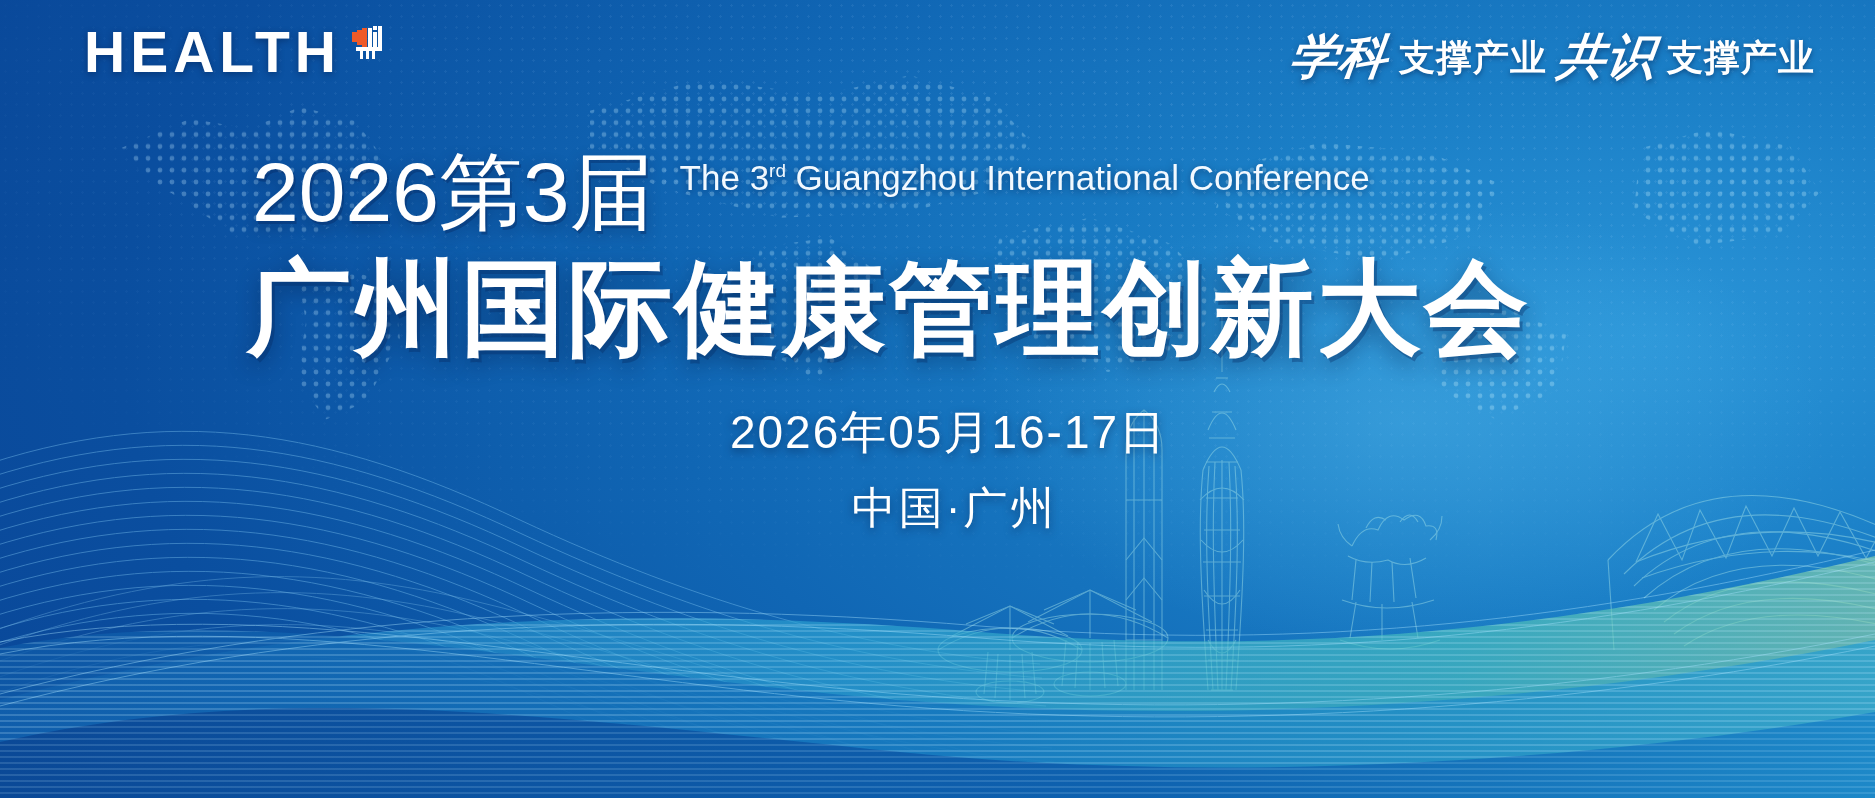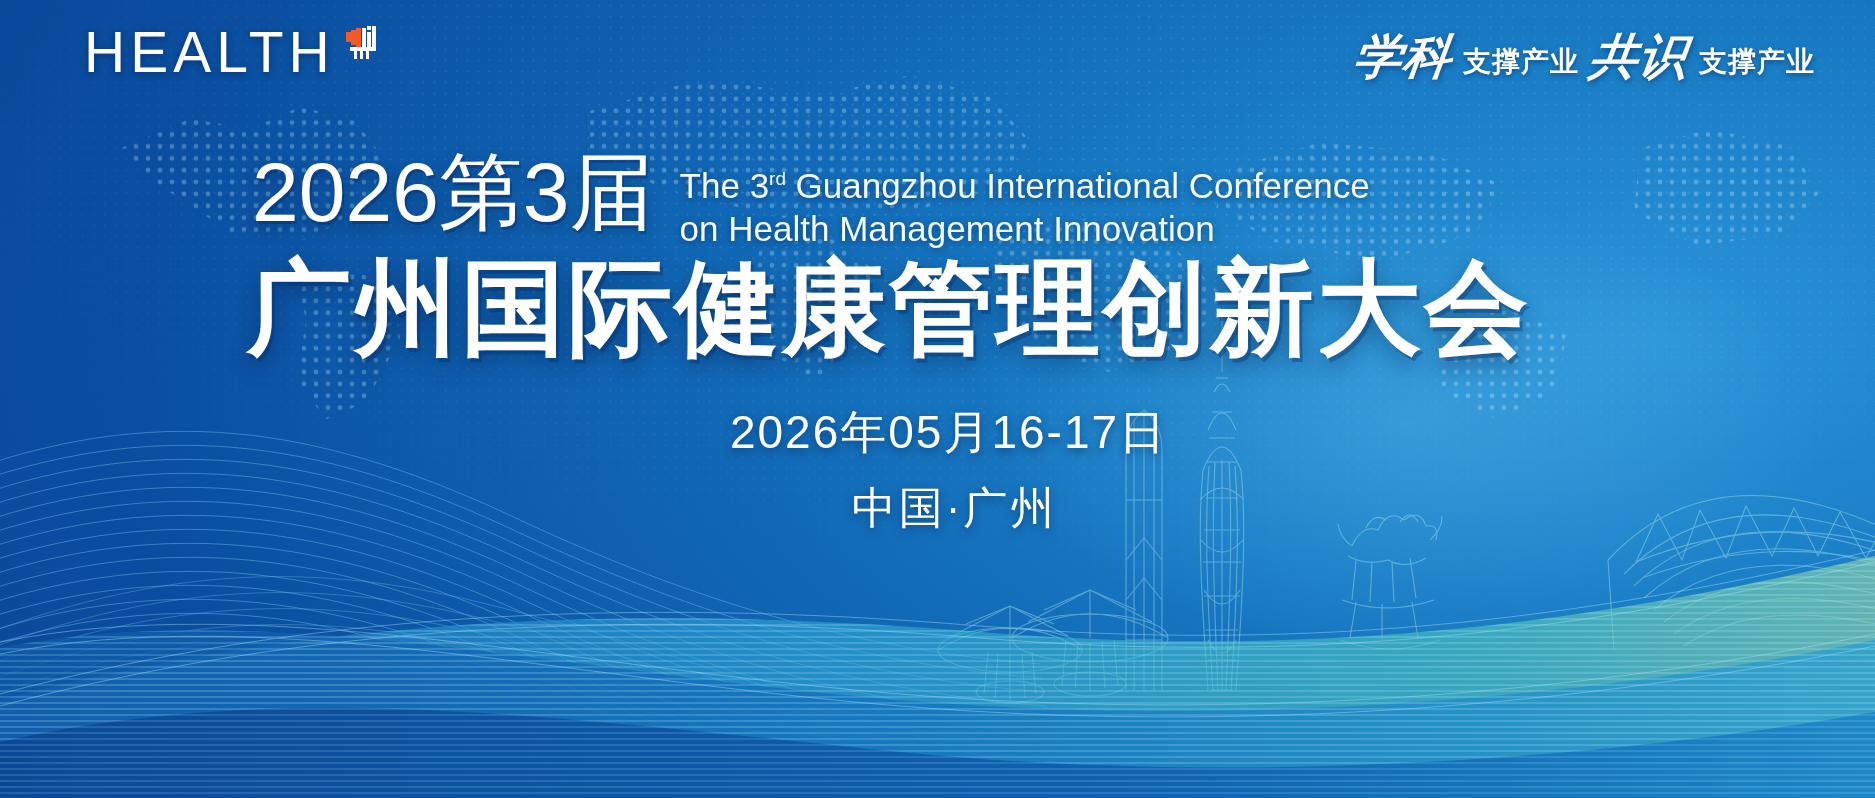--- a/index.html
+++ b/index.html
@@ -39,57 +39,57 @@
   .art.skyline{opacity:.55;}
   .art.mesh-left{opacity:.75;}
   .art.waves{opacity:1;}
 
   
   .logo-block{
     position:absolute;left:84px;top:24px;
     display:flex;align-items:flex-start;
   }
   .logo-word{
-    font-size:57px;font-weight:400;letter-spacing:5px;color:#ffffff;
+    font-size:57px;font-weight:700;letter-spacing:5px;color:#ffffff;
     line-height:1;text-shadow:0 2px 7px rgba(2,24,66,.45);
   }
   .logo-mark{
     position:relative;width:40px;height:36px;margin-left:5px;margin-top:2px;
   }
 
   .slogan{
     position:absolute;right:60px;top:32px;
     display:flex;align-items:flex-end;gap:11px;
     white-space:nowrap;
   }
   .cal-big{
     font-family:"DejaVu Serif","Liberation Serif",serif;
     font-size:48px;font-weight:700;font-style:italic;color:#ffffff;
     line-height:1;letter-spacing:1px;
     text-shadow:1px 2px 6px rgba(3,30,72,.55);
     transform:skewX(-7deg);
   }
   .cal-small{
-    font-size:28px;font-weight:700;color:#ffffff;line-height:1;
+    font-size:36px;font-weight:700;color:#ffffff;line-height:1;
     letter-spacing:1px;padding-bottom:4px;
     text-shadow:0 2px 5px rgba(3,30,72,.5);
   }
 
   
   .headline-row{
     position:absolute;left:252px;top:152px;
     display:flex;align-items:flex-start;
   }
   .year-title{
     font-size:84px;font-weight:400;color:#ffffff;line-height:.96;
     letter-spacing:0px;white-space:nowrap;
     text-shadow:2px 3px 0 rgba(6,40,96,.38), 0 6px 16px rgba(3,26,70,.42);
   }
   .en-block{
-    margin-left:26px;margin-top:12px;
+    margin-left:26px;margin-top:4px;
     color:#f2f9ff;
   }
   .en-line{
     font-size:35px;font-weight:400;line-height:1.23;white-space:nowrap;
     text-shadow:0 2px 7px rgba(3,28,72,.5);
   }
   .en-line sup{font-size:.54em;vertical-align:super;line-height:0;}
 
   .main-title{
     position:absolute;left:247px;top:252px;
@@ -325,21 +325,20 @@
     <span class="cal-big">学科</span>
     <span class="cal-small">支撑产业</span>
     <span class="cal-big">共识</span>
     <span class="cal-small">支撑产业</span>
   </div>
 
   <div class="headline-row">
     <div class="year-title">2026第3届</div>
     <div class="en-block">
       <div class="en-line"><span>The 3</span><sup>rd</sup><span> Guangzhou International Conference</span></div>
-      <div class="en-line">on Health Management Innovation</div>
     </div>
   </div>
 
   <div class="main-title">广州国际健康管理创新大会</div>
 
   <div class="meta">
     <div class="date">2026年05月16-17日</div>
     <div class="place">中国·广州</div>
   </div>
 

